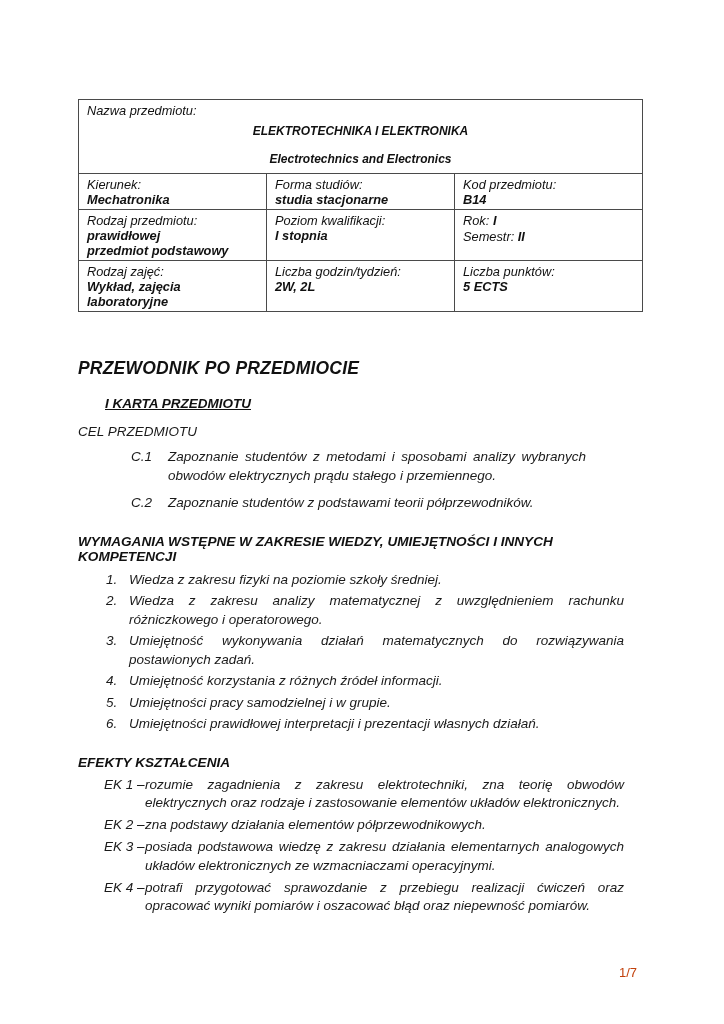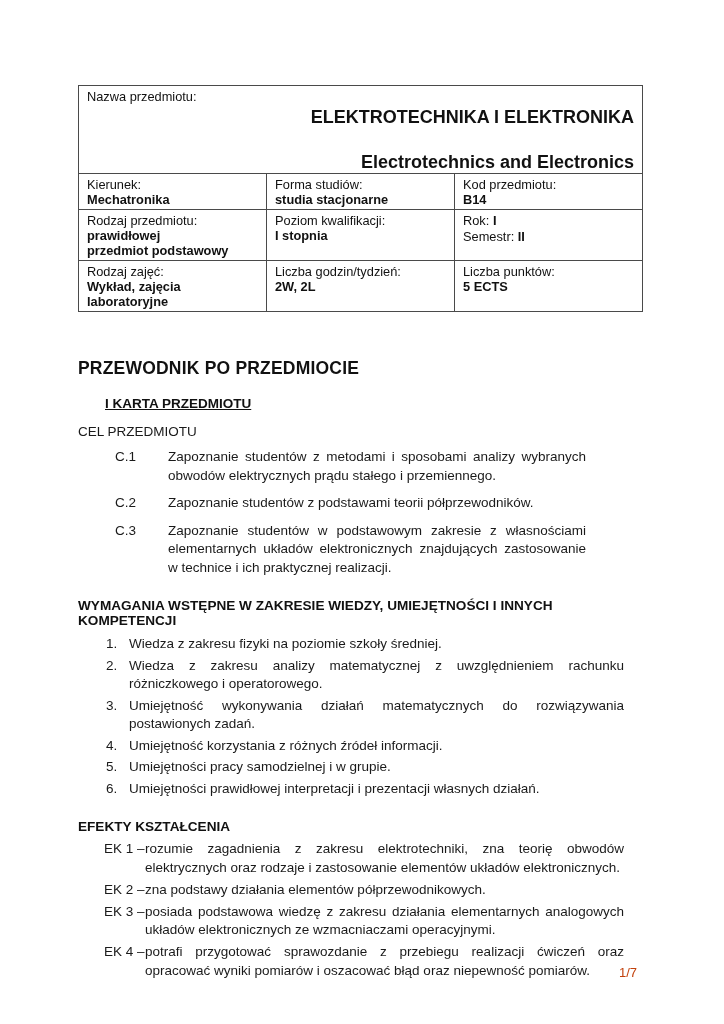--- a/index.html
+++ b/index.html
@@ -6,53 +6,53 @@
   html,body { background:#ffffff; }
   body {
     width:724px; height:1024px;
     font-family:"Liberation Sans","DejaVu Sans",sans-serif;
     color:#1a1a1a;
   }
   .page {
     position:relative; width:724px; height:1024px;
     background:#ffffff; overflow:hidden;
   }
-  .content { position:absolute; left:78px; top:85px; width:565px; }
+  .content { position:absolute; left:78px; top:99px; width:565px;font-style:italic; }
 
   
   table.course-table {
     width:565px; border-collapse:collapse; table-layout:fixed;
     font-size:12.8px; line-height:15px; color:#111;
   }
   .course-table td { border:1px solid #4a4a4a; vertical-align:top; padding:3px 8px 2px 8px; }
   .col1 { width:225px; } .col2 { width:155px; } .col3 { width:185px; }
   .cell-label { font-weight:normal; }
   .cell-value { font-weight:bold; }
   .header-cell { height:74px; padding-bottom:7px; }
-  .course-title { text-align:right; font-weight:bold; font-size:18px; line-height:17px; }
+  .course-title { text-align:center; font-weight:bold; font-size:12px; line-height:17px; }
   .title-pl { margin-top:5px; }
-  .title-en { margin-top:28px; }
+  .title-en { margin-top:11px; }
   .row-2 td { height:31px; }
   .row-3 td { height:50px; }
   .row-4 td { height:32px; }
   .inline-pair { line-height:16px; }
 
   
   .doc-title {
     font-size:17.5px; font-weight:bold;
     margin-top:46px; letter-spacing:0.2px; color:#111;
   }
   .karta-heading {
     font-size:13.5px; font-weight:bold; text-decoration:underline;
     margin-top:17px; color:#111;padding-left:27px;
   }
   .cel-heading { font-size:13.5px; margin-top:13px; }
 
   .cel-item { display:flex; margin-top:9px; font-size:13.5px; line-height:18.5px; }
-  .cel-id { flex:none; width:53px; margin-left:37px; }
+  .cel-id { flex:none; width:53px; margin-left:37px;text-align:center; }
   .cel-text { flex:1; text-align:justify; margin-right:57px; }
 
   .big-heading { font-size:13.6px; font-weight:bold; margin-top:21px; color:#111; }
 
   .wym-list { margin-top:7px; }
   .wym-item { display:flex; margin-top:3px; font-size:13.5px; line-height:18.5px; }
   .wym-num { flex:none; width:23px; margin-left:28px; }
   .wym-text { flex:1; text-align:justify; margin-right:19px; }
 
   .ek-list { margin-top:6px; }
@@ -129,24 +129,20 @@
     <div class="cel-heading">CEL PRZEDMIOTU</div>
 
     <div class="cel-item">
       <span class="cel-id">C.1</span>
       <span class="cel-text">Zapoznanie studentów z metodami i sposobami analizy wybranych obwodów elektrycznych prądu stałego i przemiennego.</span>
     </div>
     <div class="cel-item">
       <span class="cel-id">C.2</span>
       <span class="cel-text">Zapoznanie studentów z podstawami teorii półprzewodników.</span>
     </div>
-    <div class="cel-item">
-      <span class="cel-id">C.3</span>
-      <span class="cel-text">Zapoznanie studentów w podstawowym zakresie z własnościami elementarnych układów elektronicznych znajdujących zastosowanie w technice i ich praktycznej realizacji.</span>
-    </div>
 
     <div class="big-heading">WYMAGANIA WSTĘPNE W ZAKRESIE WIEDZY, UMIEJĘTNOŚCI I INNYCH KOMPETENCJI</div>
     <div class="wym-list">
       <div class="wym-item">
         <span class="wym-num">1.</span>
         <span class="wym-text">Wiedza z zakresu fizyki na poziomie szkoły średniej.</span>
       </div>
       <div class="wym-item">
         <span class="wym-num">2.</span>
         <span class="wym-text">Wiedza z zakresu analizy matematycznej z uwzględnieniem rachunku różniczkowego i operatorowego.</span>

